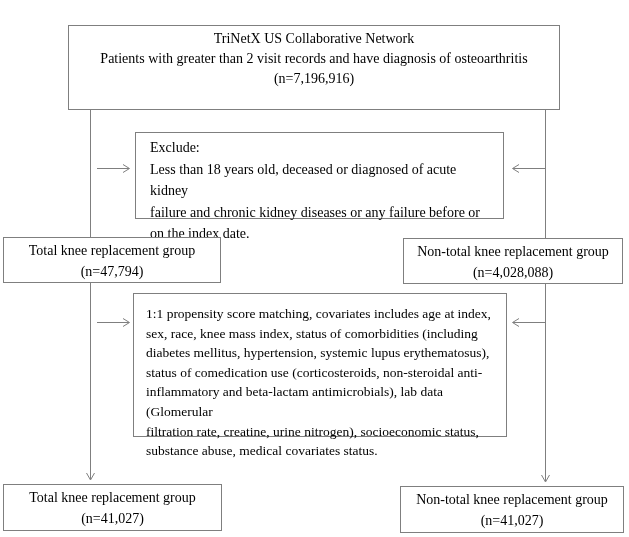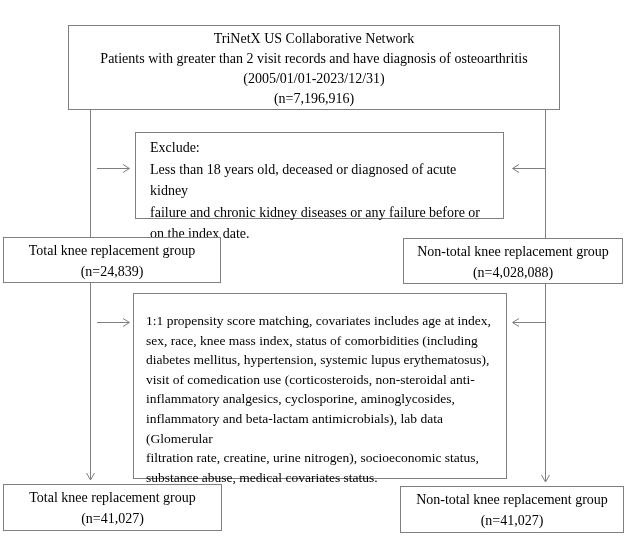--- a/index.html
+++ b/index.html
@@ -41,21 +41,21 @@
     border: 1px solid var(--border);
     background: var(--background);
     font-size: 14px;
     line-height: 21px;
   }
   .box.center { text-align: center; }
   .source-box   { left: 68px;  top: 5px;   width: 492px; height: 85px;  padding-top: 3px; line-height: 20px; margin-top: 20px; }
   .exclude-box  { left: 135px; top: 132px; width: 369px; height: 87px;  padding: 4px 14px; line-height: 21.5px; }
   .tkr-box      { left: 3px;   top: 237px; width: 218px; height: 46px;  padding-top: 2px; }
   .nontkr-box   { left: 403px; top: 238px; width: 220px; height: 46px;  padding-top: 2px; }
-  .matching-box { left: 133px; top: 293px; width: 374px; height: 186px; padding: 17px 12px; font-size: 13.5px; line-height: 19.6px; }
+  .matching-box { left: 133px; top: 293px; width: 374px; height: 144px; padding: 10px 12px; font-size: 13.5px; line-height: 19.6px; }
   .tkr-m-box    { left: 3px;   top: 484px; width: 219px; height: 47px;  padding-top: 2px; }
   .nontkr-m-box { left: 400px; top: 486px; width: 224px; height: 47px;  padding-top: 2px; }
   .txt-line { white-space: nowrap; }
   .exclude-box .txt-line, .matching-box .txt-line { white-space: normal; }
 </style>
 </head>
 <body>
 
 <div class="canvas">
 
@@ -88,47 +88,45 @@
     </g>
     <g>
       <line x1="545" y1="322.5" x2="513" y2="322.5"></line>
       <polyline points="519,318.5 512.5,322.5 519,326.5"></polyline>
     </g>
   </svg>
 
   <div class="box center source-box">
     <div class="txt-line">TriNetX US Collaborative Network</div>
     <div class="txt-line">Patients with greater than 2 visit records and have diagnosis of osteoarthritis</div>
-    <div class="txt-line">(2005/01/01-2023/12/31)</div>
     <div class="txt-line">(n=7,196,916)</div>
   </div>
 
   <div class="box exclude-box">
     <div class="txt-line">Exclude:</div>
     <div class="txt-line">Less than 18 years old, deceased or diagnosed of acute kidney</div>
     <div class="txt-line">failure and chronic kidney diseases or any failure before or</div>
     <div class="txt-line">on the index date.</div>
   </div>
 
   <div class="box center tkr-box">
     <div class="txt-line">Total knee replacement group</div>
-    <div class="txt-line">(n=24,839)</div>
+    <div class="txt-line">(n=47,794)</div>
   </div>
 
   <div class="box center nontkr-box">
     <div class="txt-line">Non-total knee replacement group</div>
     <div class="txt-line">(n=4,028,088)</div>
   </div>
 
   <div class="box matching-box">
     <div class="txt-line">1:1 propensity score matching, covariates includes age at index,</div>
     <div class="txt-line">sex, race, knee mass index, status of comorbidities (including</div>
     <div class="txt-line">diabetes mellitus, hypertension, systemic lupus erythematosus),</div>
-    <div class="txt-line">visit of comedication use (corticosteroids, non-steroidal anti-</div>
-    <div class="txt-line">inflammatory analgesics, cyclosporine, aminoglycosides,</div>
+    <div class="txt-line">status of comedication use (corticosteroids, non-steroidal anti-</div>
     <div class="txt-line">inflammatory and beta-lactam antimicrobials), lab data (Glomerular</div>
     <div class="txt-line">filtration rate, creatine, urine nitrogen), socioeconomic status,</div>
     <div class="txt-line">substance abuse, medical covariates status.</div>
   </div>
 
   <div class="box center tkr-m-box">
     <div class="txt-line">Total knee replacement group</div>
     <div class="txt-line">(n=41,027)</div>
   </div>
 

